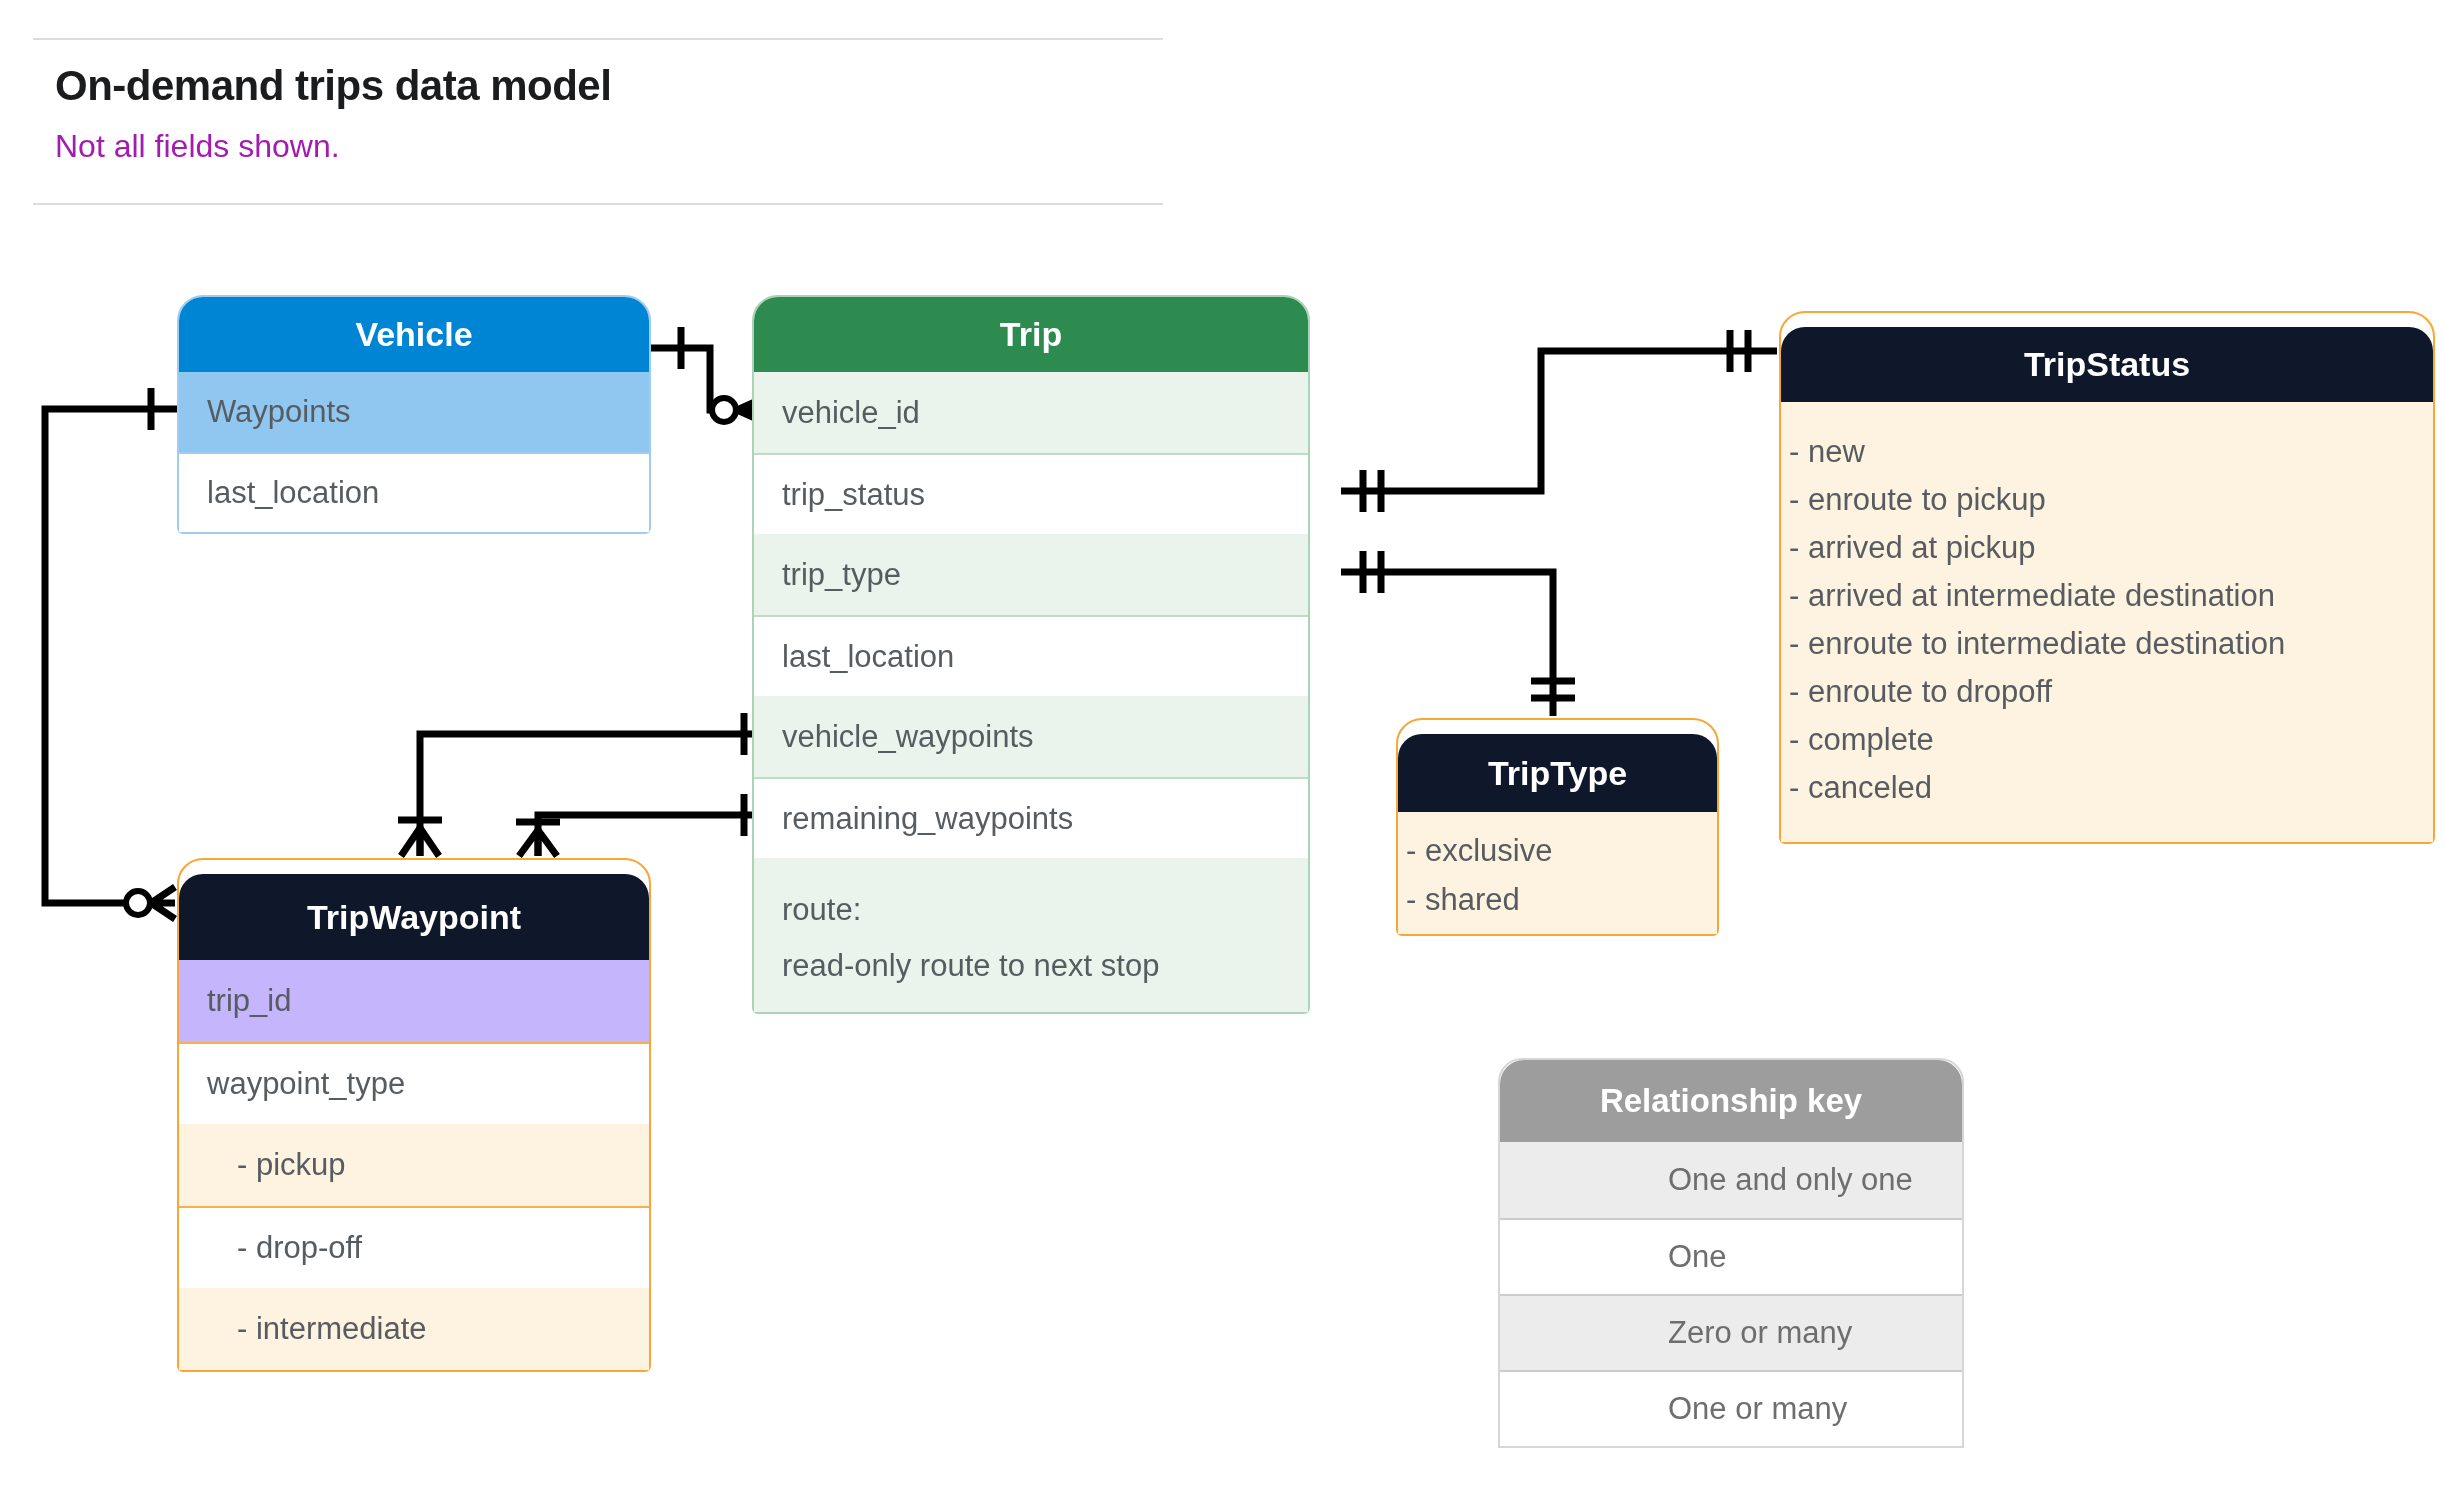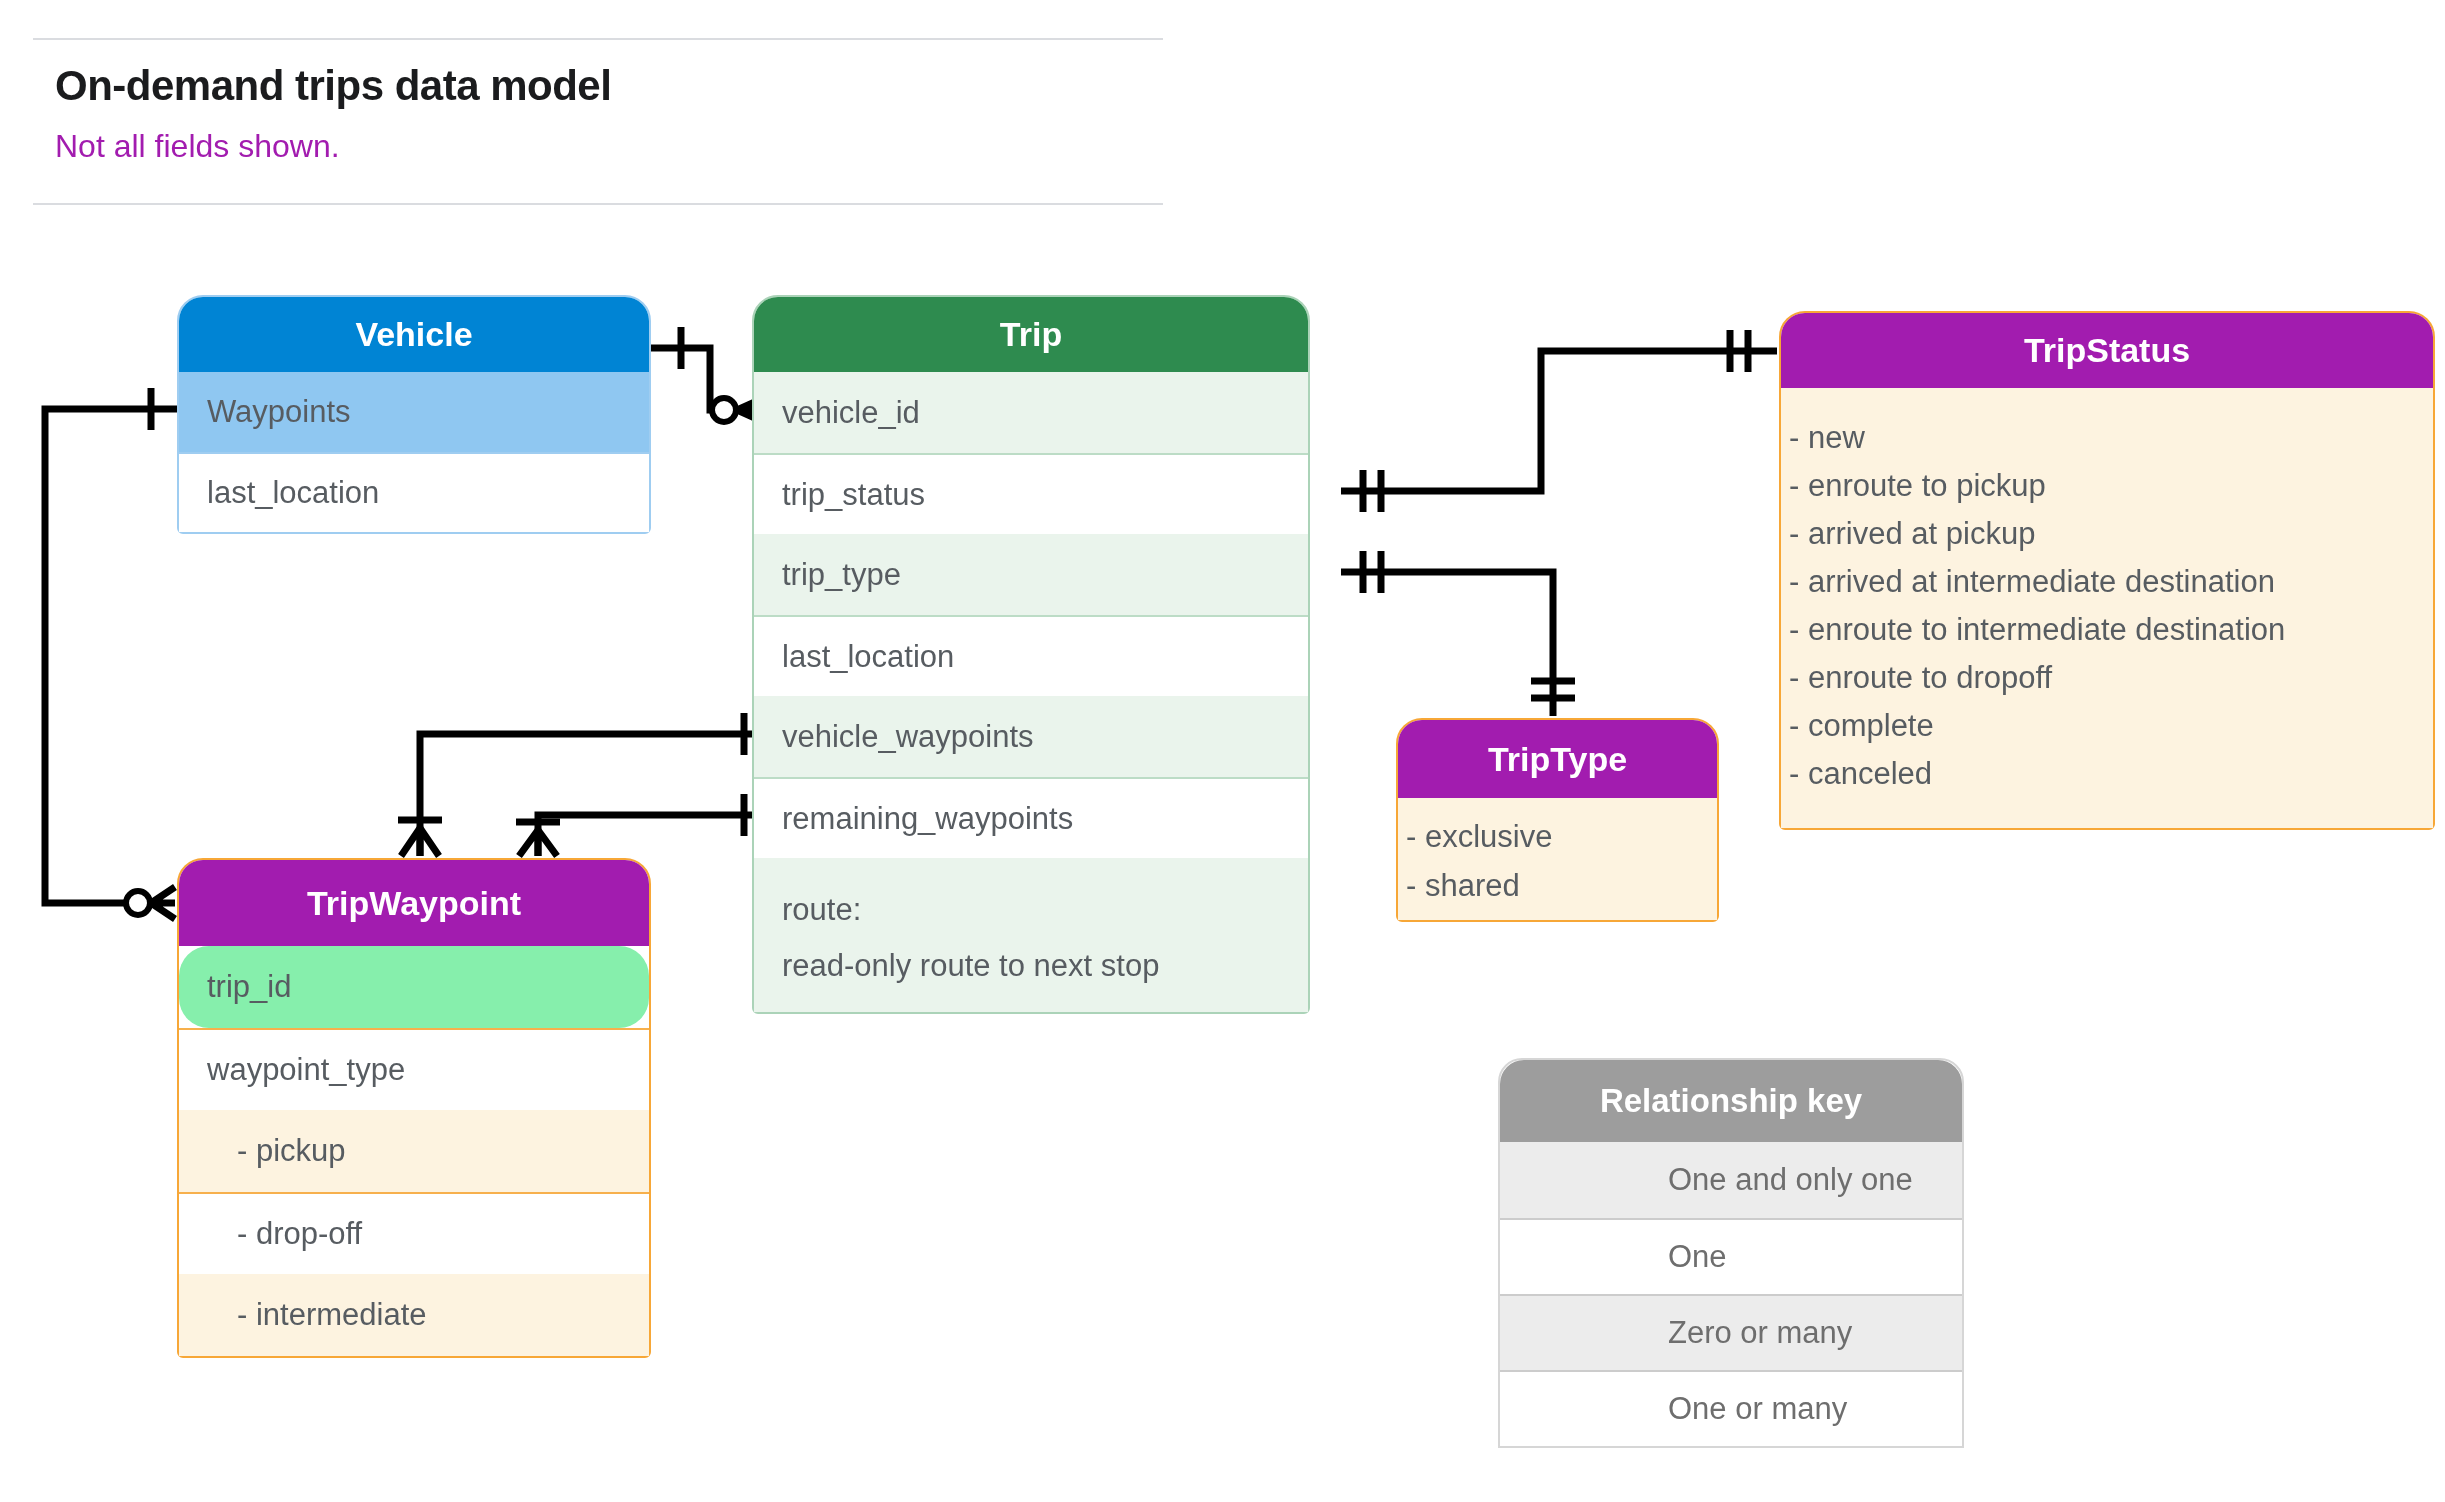--- a/index.html
+++ b/index.html
@@ -29,24 +29,24 @@
   
   .trip{border:2px solid #abd3b8;}
   .trip .hdr{background:#2e8b4f;height:75px;}
   .trip .row{height:81px;background:#ffffff;border-top:2px solid #bcdcc6;}
   .trip .row.alt{background:#eaf4ec;border-top:none;}
   .trip .row.first{border-top:none;}
   .trip .route{height:154px;background:#eaf4ec;padding:24px 20px 0 28px;font-size:31px;color:#575c61;line-height:56px;box-sizing:border-box;}
 
   
   .orange{border:2px solid #f7a737;}
-  .orange .hdr{background:#a21caf;}
+  .orange .hdr{background:#0f172a;margin-top:14px;}
   .orange .row{border-top:2px solid #f7b04c;background:#ffffff;}
   .orange .row.alt{background:#fdf3e0;border-top:none;}
-  .orange .row.firstalt{background:#86efac;border-radius:30px;}
+  .orange .row.firstalt{background:#c4b5fd;}
   .orange .items{background:#fdf3e0;box-sizing:border-box;padding-left:8px;color:#575c61;}
   .orange .items .status-item{font-size:31px;line-height:48px;white-space:nowrap;}
   .tripwaypoint .hdr{height:86px;}
   .tripwaypoint .row{height:82px;}
   .tripstatus .hdr{height:75px;}
   .tripstatus .items{padding-top:26px;}
   .triptype .hdr{height:78px;}
   .triptype .items{padding-top:14px;}
   .triptype .items .status-item{line-height:49px;}
 

